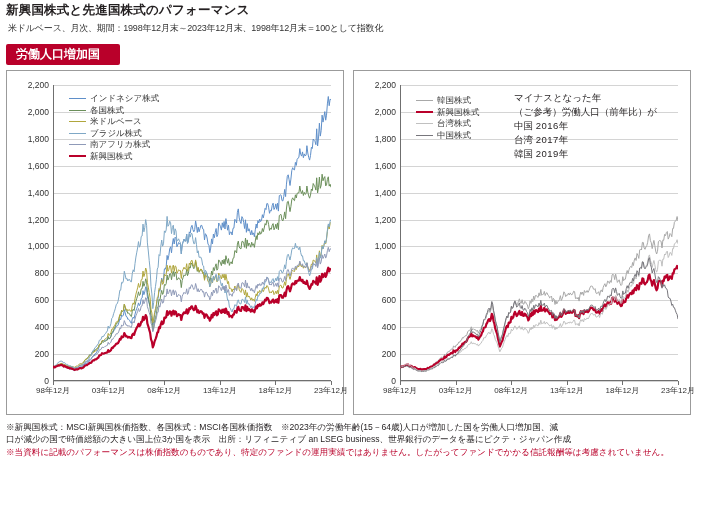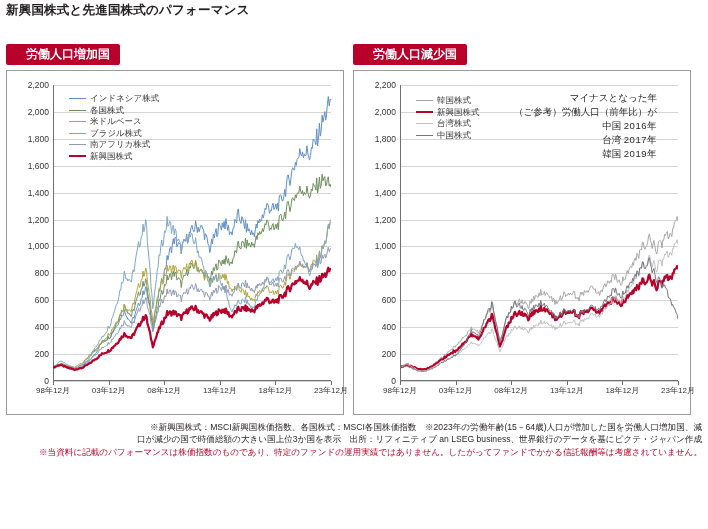--- a/index.html
+++ b/index.html
@@ -11,21 +11,20 @@
     height: 529px;
     background: #ffffff;
     font-family: "Liberation Sans", sans-serif;
     color: #231f20;
     overflow: hidden;
   }
   .page {
     position: relative;
     width: 576px;
     height: 529px;
-    text-align: right;
   }
   .title {
     position: absolute;
     left: 6px;
     top: 2px;
     font-size: 12.5px;
     font-weight: bold;
     letter-spacing: 0.2px;
   }
   .subtitle {
@@ -163,23 +162,23 @@
     color: #231f20;
   }
   svg { display: block; }
 </style>
 </head>
 <body>
 
 <div class="page">
 
   <div class="title">新興国株式と先進国株式のパフォーマンス</div>
+  <div class="subtitle">米ドルベース、月次、期間：1998年12月末～2023年12月末、1998年12月末＝100として指数化</div>
 
   <div class="panel-header" id="hdr-left">労働人口増加国</div>
-  <div class="panel-header" id="hdr-right">労働人口減少国</div>
 
   <div class="chart-box" id="chart-left">
     <div class="plot" id="plot-left">
         <div class="gridline" style="top: 296px;"></div>
         <div class="ytick" style="top: 296px;">0</div>
         <div class="gridline" style="top: 269.091px;"></div>
         <div class="ytick" style="top: 269.091px;">200</div>
         <div class="gridline" style="top: 242.182px;"></div>
         <div class="ytick" style="top: 242.182px;">400</div>
         <div class="gridline" style="top: 215.273px;"></div>

